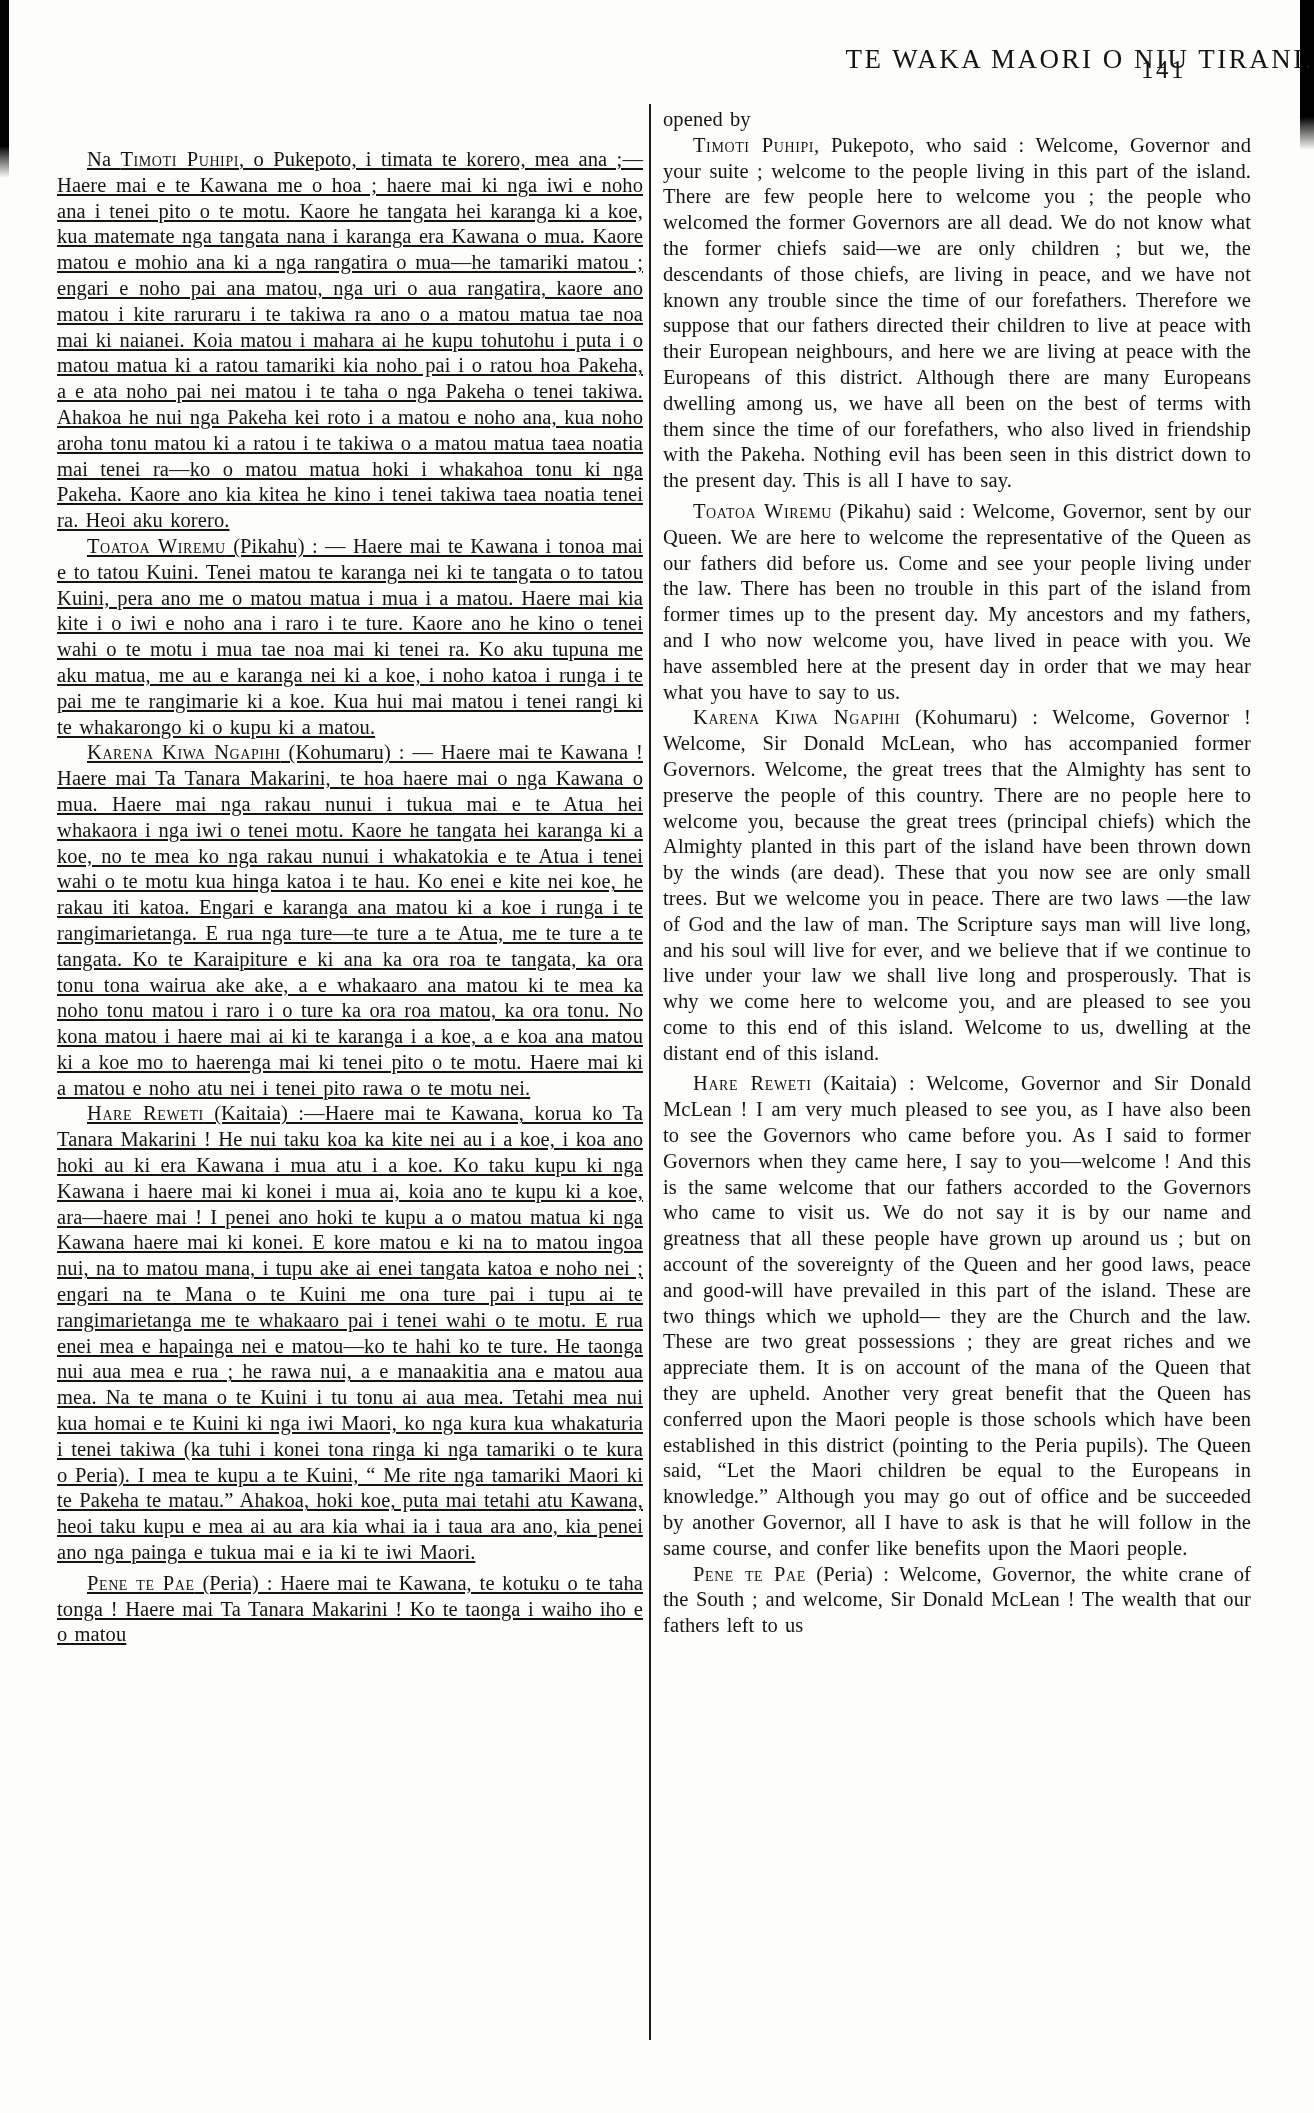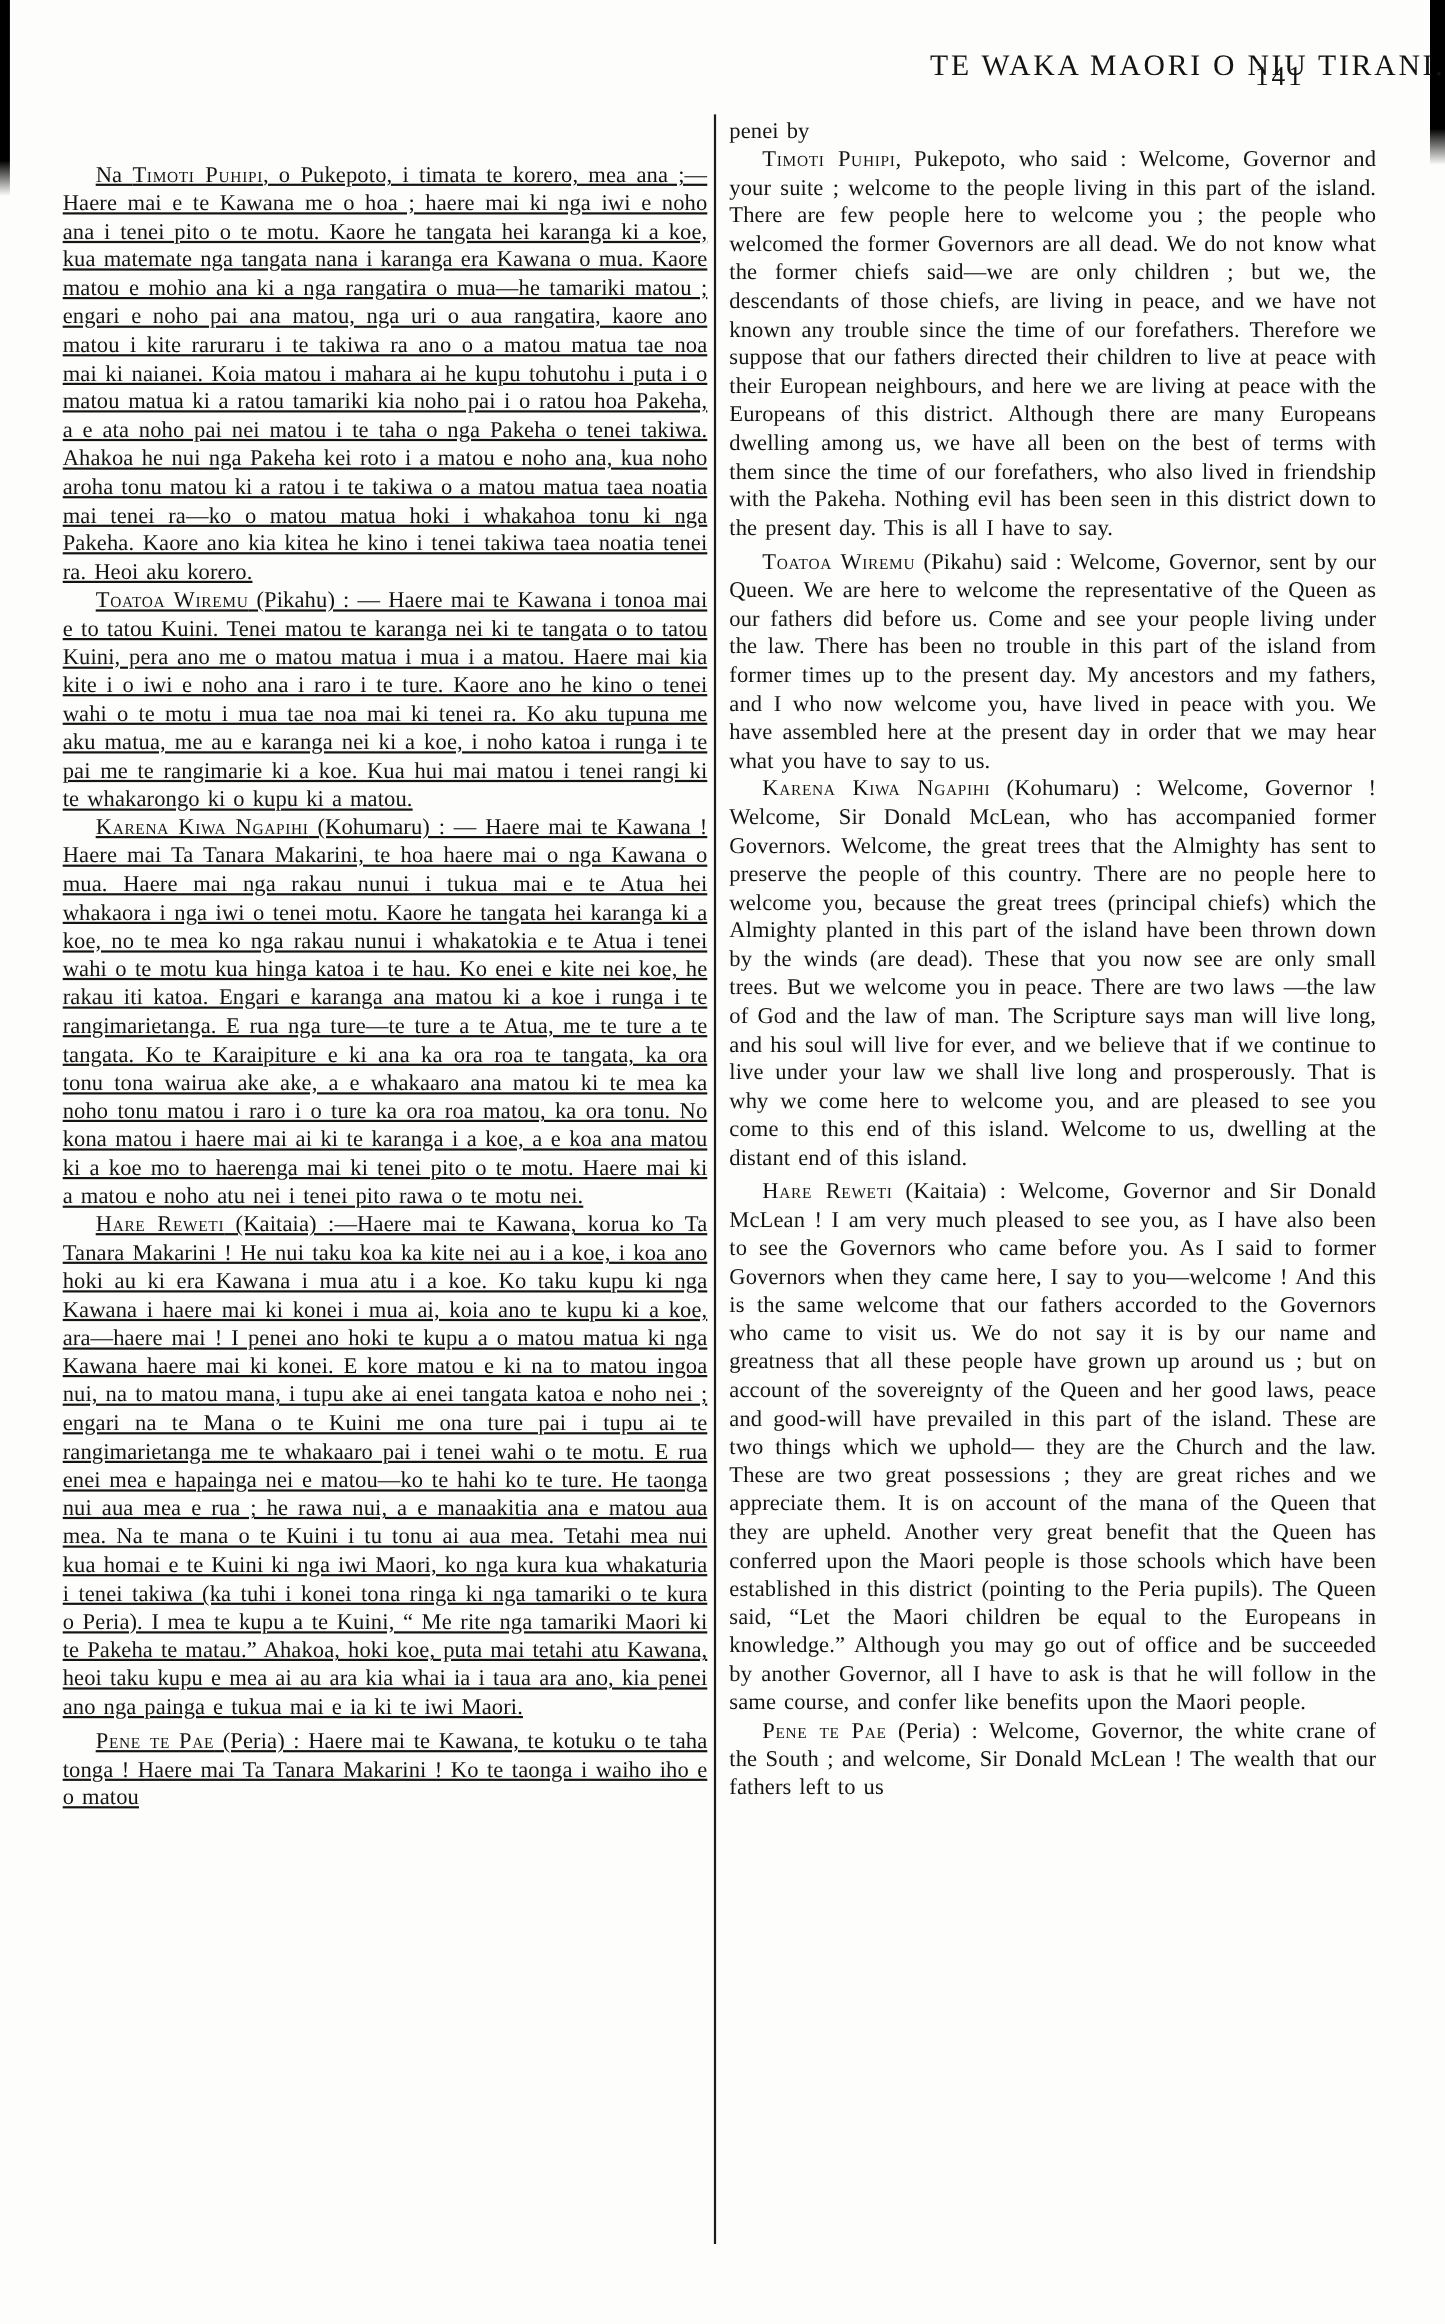--- a/index.html
+++ b/index.html
@@ -63,20 +63,20 @@
 
   <section class="column left" id="col-left">
       <p class="indent"><span>Na </span><span class="sc">Timoti Puhipi</span><span>, o Pukepoto, i timata te korero, mea ana ;—Haere mai e te Kawana me o hoa ; haere mai ki nga iwi e noho ana i tenei pito o te motu. Kaore he tangata hei karanga ki a koe, kua matemate nga tangata nana i karanga era Kawana o mua. Kaore matou e mohio ana ki a nga rangatira o mua—he tamariki matou ; engari e noho pai ana matou, nga uri o aua rangatira, kaore ano matou i kite raruraru i te takiwa ra ano o a matou matua tae noa mai ki naianei. Koia matou i mahara ai he kupu tohutohu i puta i o matou matua ki a ratou tamariki kia noho pai i o ratou hoa Pakeha, a e ata noho pai nei matou i te taha o nga Pakeha o tenei takiwa. Ahakoa he nui nga Pakeha kei roto i a matou e noho ana, kua noho aroha tonu matou ki a ratou i te takiwa o a matou matua taea noatia mai tenei ra—ko o matou matua hoki i whakahoa tonu ki nga Pakeha. Kaore ano kia kitea he kino i tenei takiwa taea noatia tenei ra. Heoi aku korero.</span></p>
       <p class="indent"><span class="sc">Toatoa Wiremu</span><span> (Pikahu) : — Haere mai te Kawana i tonoa mai e to tatou Kuini. Tenei matou te karanga nei ki te tangata o to tatou Kuini, pera ano me o matou matua i mua i a matou. Haere mai kia kite i o iwi e noho ana i raro i te ture. Kaore ano he kino o tenei wahi o te motu i mua tae noa mai ki tenei ra. Ko aku tupuna me aku matua, me au e karanga nei ki a koe, i noho katoa i runga i te pai me te rangimarie ki a koe. Kua hui mai matou i tenei rangi ki te whakarongo ki o kupu ki a matou.</span></p>
       <p class="indent"><span class="sc">Karena Kiwa Ngapihi</span><span> (Kohumaru) : — Haere mai te Kawana !  Haere mai Ta Tanara Makarini, te hoa haere mai o nga Kawana o mua. Haere mai nga rakau nunui i tukua mai e te Atua hei whakaora i nga iwi o tenei motu. Kaore he tangata hei karanga ki a koe, no te mea ko nga rakau nunui i whakatokia e te Atua i tenei wahi o te motu kua hinga katoa i te hau. Ko enei e kite nei koe, he rakau iti katoa. Engari e karanga ana matou ki a koe i runga i te rangimarietanga. E rua nga ture—te ture a te Atua, me te ture a te tangata. Ko te Karaipiture e ki ana ka ora roa te tangata, ka ora tonu tona wairua ake ake, a e whakaaro ana matou ki te mea ka noho tonu matou i raro i o ture ka ora roa matou, ka ora tonu. No kona matou i haere mai ai ki te karanga i a koe, a e koa ana matou ki a koe mo to haerenga mai ki tenei pito o te motu. Haere mai ki a matou e noho atu nei i tenei pito rawa o te motu nei.</span></p>
       <p class="indent"><span class="sc">Hare Reweti</span><span> (Kaitaia) :—Haere mai te Kawana, korua ko Ta Tanara Makarini !  He nui taku koa ka kite nei au i a koe, i koa ano hoki au ki era Kawana i mua atu i a koe. Ko taku kupu ki nga Kawana i haere mai ki konei i mua ai, koia ano te kupu ki a koe, ara—haere mai !  I penei ano hoki te kupu a o matou matua ki nga Kawana haere mai ki konei. E kore matou e ki na to matou ingoa nui, na to matou mana, i tupu ake ai enei tangata katoa e noho nei ; engari na te Mana o te Kuini me ona ture pai i tupu ai te rangimarietanga me te whakaaro pai i tenei wahi o te motu. E rua enei mea e hapainga nei e matou—ko te hahi ko te ture. He taonga nui aua mea e rua ; he rawa nui, a e manaakitia ana e matou aua mea. Na te mana o te Kuini i tu tonu ai aua mea. Tetahi mea nui kua homai e te Kuini ki nga iwi Maori, ko nga kura kua whakaturia i tenei takiwa (ka tuhi i konei tona ringa ki nga tamariki o te kura o Peria). I mea te kupu a te Kuini, “ Me rite nga tamariki Maori ki te Pakeha te matau.”  Ahakoa, hoki koe, puta mai tetahi atu Kawana, heoi taku kupu e mea ai au ara kia whai ia i taua ara ano, kia penei ano nga painga e tukua mai e ia ki te iwi Maori.</span></p>
       <p class="indent gap"><span class="sc">Pene te Pae</span><span> (Peria) :  Haere mai te Kawana, te kotuku o te taha tonga !  Haere mai Ta Tanara Makarini !  Ko te taonga i waiho iho e o matou</span></p>
     </section>
 
   <section class="column right" id="col-right">
-      <p class=""><span>penei by</span></p>
+      <p class=""><span>opened by</span></p>
       <p class="indent"><span class="sc">Timoti Puhipi</span><span>, Pukepoto, who said :  Welcome, Governor and your suite ;  welcome to the people living in this part of the island.  There are few people here to welcome you ;  the people who welcomed the former Governors are all dead.  We do not know what the former chiefs said—we are only children ;  but we, the descendants of those chiefs, are living in peace, and we have not known any trouble since the time of our forefathers.  Therefore we suppose that our fathers directed their children to live at peace with their European neighbours, and here we are living at peace with the Europeans of this district.  Although there are many Europeans dwelling among us, we have all been on the best of terms with them since the time of our forefathers, who also lived in friendship with the Pakeha.  Nothing evil has been seen in this district down to the present day.  This is all I have to say.</span></p>
       <p class="indent gap"><span class="sc">Toatoa Wiremu</span><span> (Pikahu) said :  Welcome, Governor, sent by our Queen.  We are here to welcome the representative of the Queen as our fathers did before us.  Come and see your people living under the law.  There has been no trouble in this part of the island from former times up to the present day.  My ancestors and my fathers, and I who now welcome you, have lived in peace with you.  We have assembled here at the present day in order that we may hear what you have to say to us.</span></p>
       <p class="indent"><span class="sc">Karena Kiwa Ngapihi</span><span> (Kohumaru) :  Welcome, Governor !  Welcome, Sir Donald McLean, who has accompanied former Governors.  Welcome, the great trees that the Almighty has sent to preserve the people of this country.  There are no people here to welcome you, because the great trees (principal chiefs) which the Almighty planted in this part of the island have been thrown down by the winds (are dead).  These that you now see are only small trees.  But we welcome you in peace.  There are two laws —the law of God and the law of man.  The Scripture says man will live long, and his soul will live for ever, and we believe that if we continue to live under your law we shall live long and prosperously.  That is why we come here to welcome you, and are pleased to see you come to this end of this island.  Welcome to us, dwelling at the distant end of this island.</span></p>
       <p class="indent gap"><span class="sc">Hare Reweti</span><span> (Kaitaia) :  Welcome, Governor and Sir Donald McLean !  I am very much pleased to see you, as I have also been to see the Governors who came before you.  As I said to former Governors when they came here, I say to you—welcome !  And this is the same welcome that our fathers accorded to the Governors who came to visit us.  We do not say it is by our name and greatness that all these people have grown up around us ;  but on account of the sovereignty of the Queen and her good laws, peace and good-will have prevailed in this part of the island.  These are two things which we uphold— they are the Church and the law.  These are two great possessions ;  they are great riches and we appreciate them.  It is on account of the mana of the Queen that they are upheld.  Another very great benefit that the Queen has conferred upon the Maori people is those schools which have been established in this district (pointing to the Peria pupils).  The Queen said, “Let the Maori children be equal to the Europeans in knowledge.”  Although you may go out of office and be succeeded by another Governor, all I have to ask is that he will follow in the same course, and confer like benefits upon the Maori people.</span></p>
       <p class="indent"><span class="sc">Pene te Pae</span><span> (Peria) :  Welcome, Governor, the white crane of the South ;  and welcome, Sir Donald McLean !  The wealth that our fathers left to us</span></p>
     </section>
 </div>
 
 </body></html>

